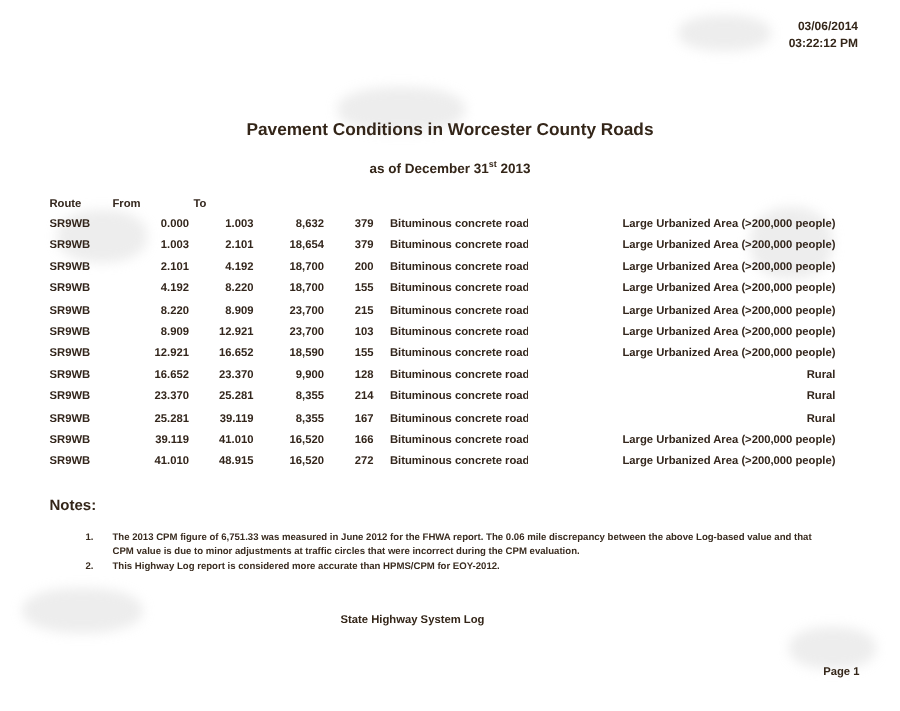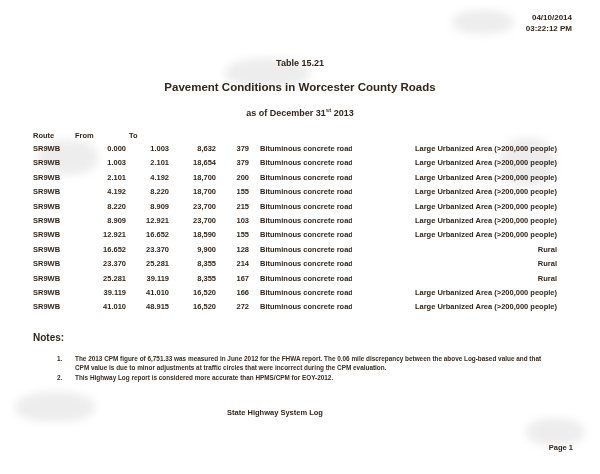--- a/index.html
+++ b/index.html
@@ -96,25 +96,24 @@
 <div class="page">
 
   <div class="smudge s1"></div>
   <div class="smudge s2"></div>
   <div class="smudge s3"></div>
   <div class="smudge s4"></div>
   <div class="smudge s5"></div>
   <div class="smudge s6"></div>
 
   <div class="datetime">
-    <div>04/10/2014</div>
+    <div>03/06/2014</div>
     <div>03:22:12 PM</div>
   </div>
 
-  <div class="table-label">Table 15.21</div>
   <div class="main-title">Pavement Conditions in Worcester County Roads</div>
   <div class="as-of"><span>as of December 31</span><sup>st</sup><span> 2013</span></div>
 
   <table class="data">
     <colgroup>
       <col class="c1">
         <col class="c2">
         <col class="c3">
         <col class="c4">
       <col class="c5">

